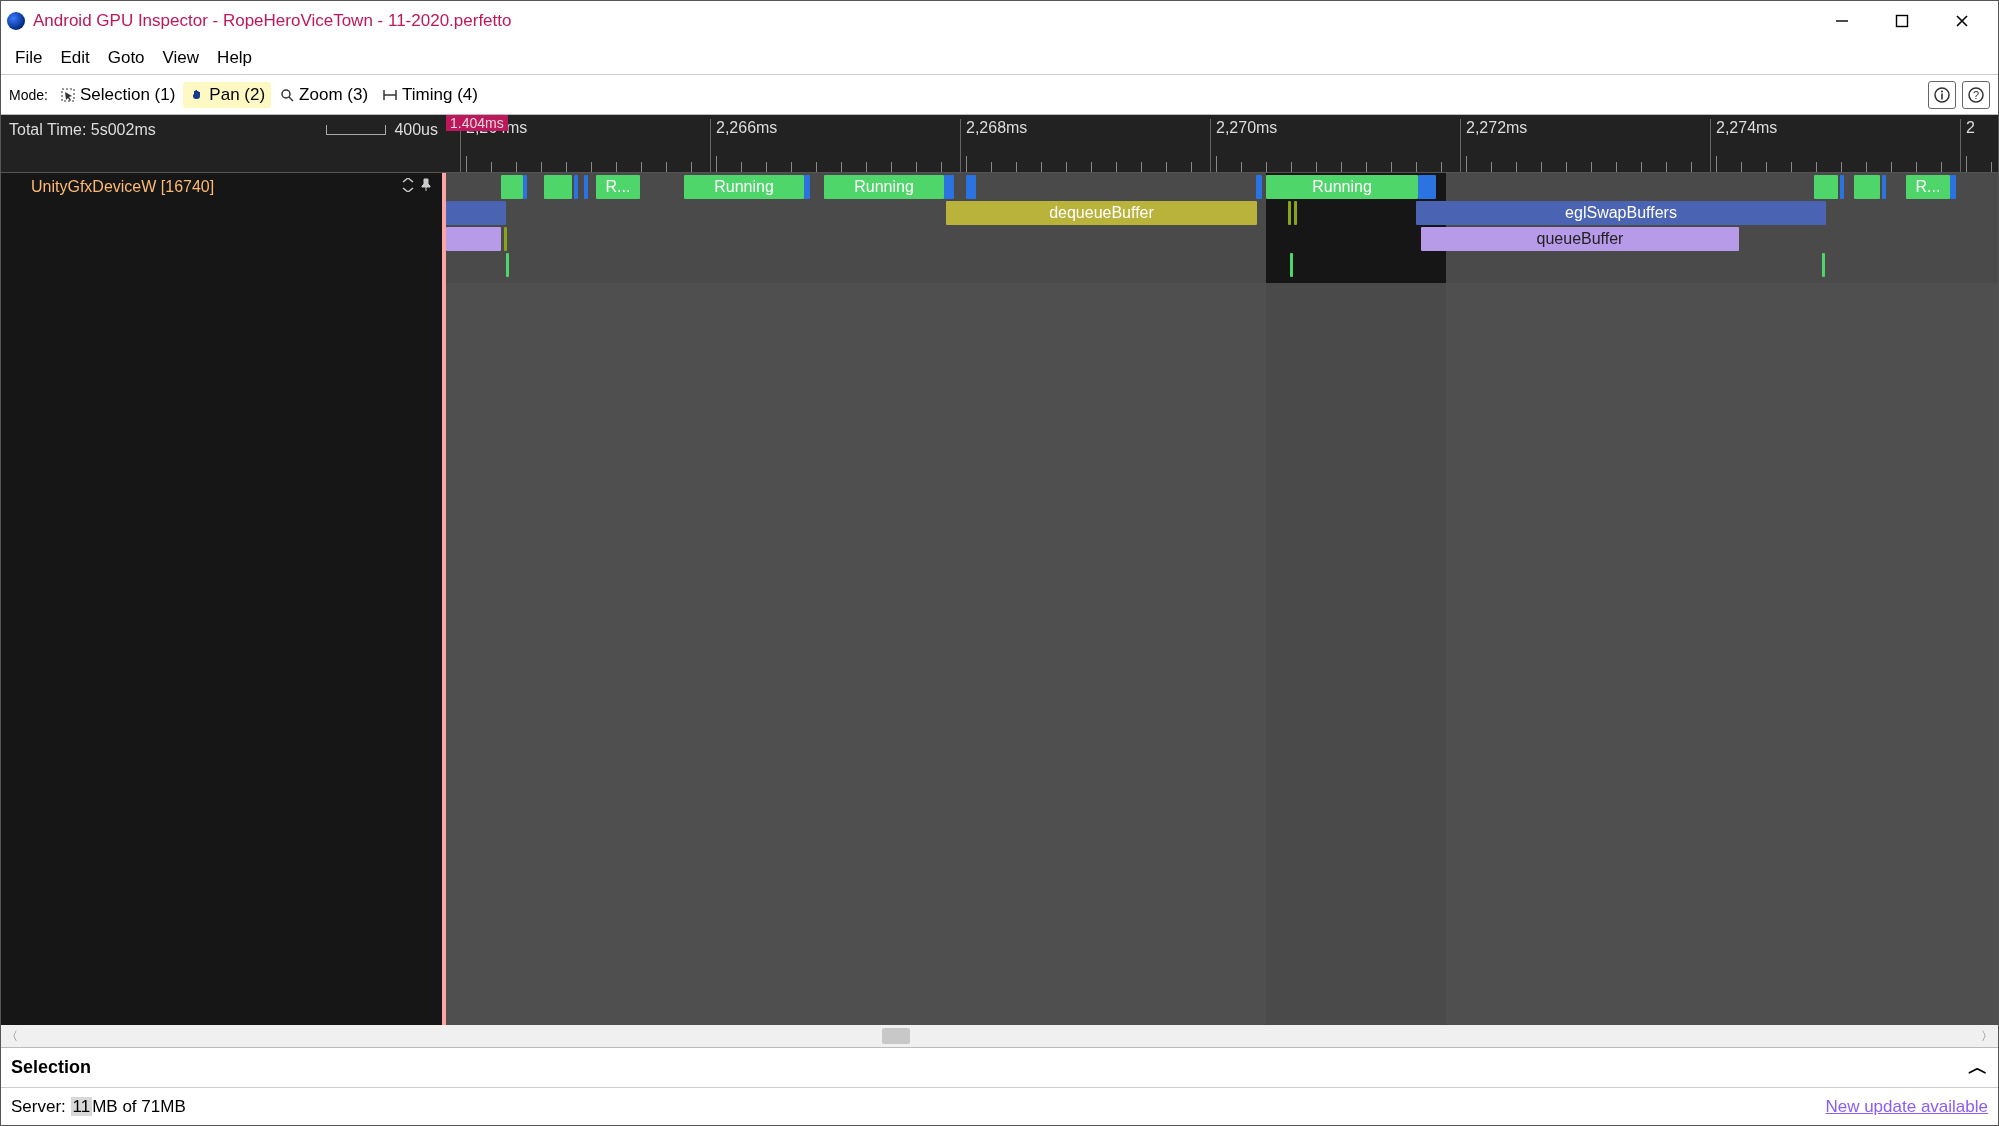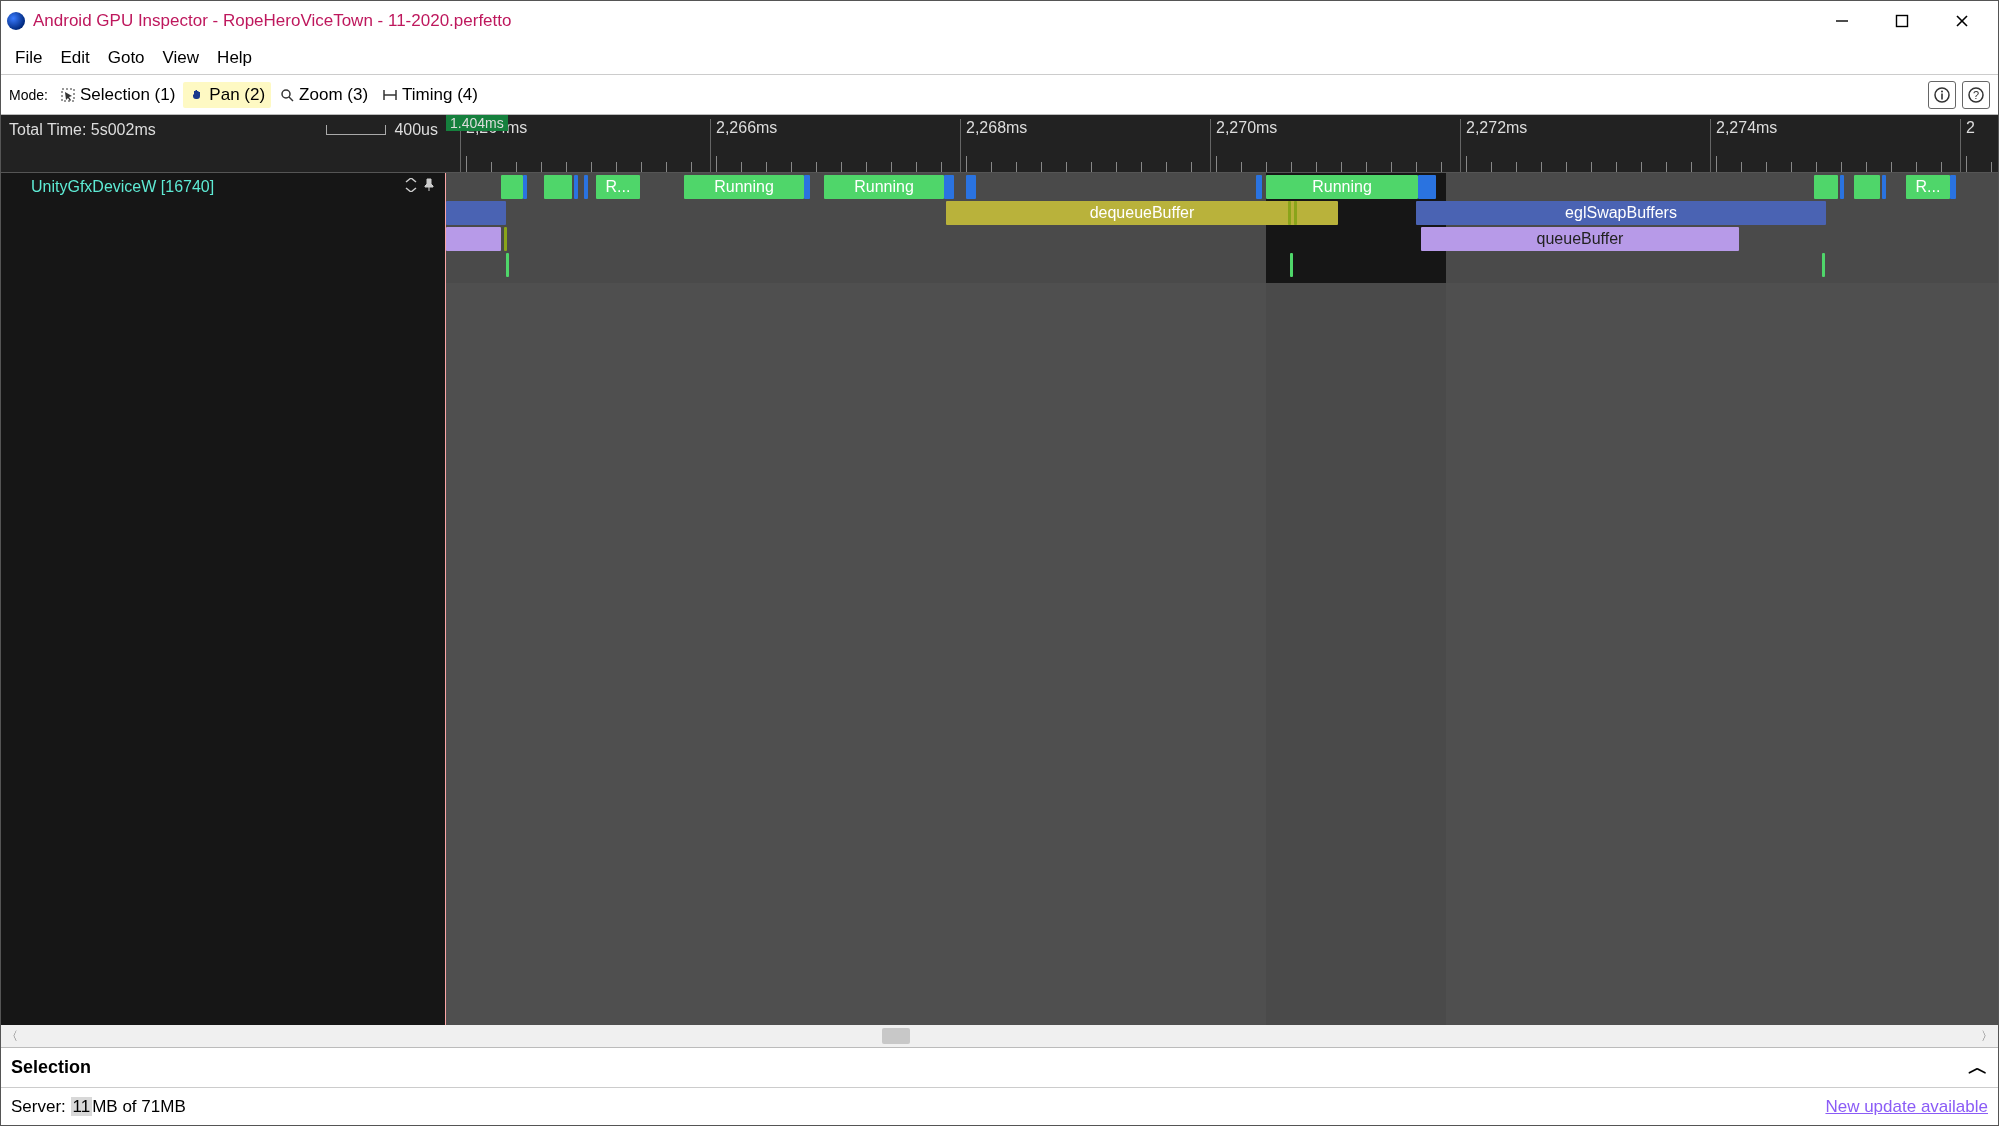--- a/index.html
+++ b/index.html
@@ -41,21 +41,21 @@
 .tl-header .tl-left .scale-mark { display: flex; align-items: center; gap: 8px; }
 .tl-header .tl-left .scale-mark .bracket { width: 60px; height: 10px; border-left: 1px solid #aaa; border-right: 1px solid #aaa; border-bottom: 1px solid #aaa; }
 .tl-header .tl-right { flex: 1; position: relative; overflow: hidden; }
 .tl-header .tick { position: absolute; top: 4px; font-size: 16px; color: #ddd; }
 .tl-header .tick::before { content: ""; position: absolute; left: -6px; top: 0; bottom: -40px; border-left: 1px solid #666; }
 .tl-header .minor-ticks { position: absolute; left: 0; right: 0; bottom: 0; height: 20px; }
 .tl-header .mtick { position: absolute; bottom: 0; width: 1px; height: 10px; background: #888; }
 .tl-header .mtick.tall { height: 16px; }
 
 .tl-body { flex: 1; display: flex; position: relative; }
-.tl-body .row-labels { width: 445px; background: #161616; color: #5eead4; border-right: 1px solid #fca5a5; text-align: center; }
+.tl-body .row-labels { width: 445px; background: #161616; color: #fdba74; border-right: 4px solid #fca5a5; text-align: center; }
 .tl-body .row-label { display: flex; align-items: center; justify-content: space-between; height: 28px; padding: 0 10px 0 30px; font-size: 16px; }
 .tl-body .row-label .pin { display: flex; gap: 6px; }
 .tl-body .tracks { flex: 1; position: relative; background: #161616; }
 
 .tracks .global-dark { position: absolute; top: 110px; left: 0; right: 0; bottom: 0; background: #4a4a4a; }
 .tracks .sel-shade { position: absolute; top: 0; bottom: 0; background: rgba(80,80,80,0.9); }
 
 .row-strip { position: absolute; left: 0; right: 0; height: 24px; }
 .ev { position: absolute; top: 0; bottom: 0; color: #fff; font-size: 16px; display: flex; align-items: center; justify-content: center; overflow: hidden; white-space: nowrap; border-radius: 1px; }
 .ev.green { background: #4fd66a; color: #083; }
@@ -257,21 +257,21 @@
             <div class="mtick" style="left: 1345px;"></div>
             <div class="mtick" style="left: 1370px;"></div>
             <div class="mtick" style="left: 1395px;"></div>
             <div class="mtick" style="left: 1420px;"></div>
             <div class="mtick" style="left: 1445px;"></div>
             <div class="mtick" style="left: 1470px;"></div>
             <div class="mtick" style="left: 1495px;"></div>
             <div class="mtick tall" style="left: 1520px;"></div>
             <div class="mtick" style="left: 1545px;"></div>
           </div>
-          <div class="sel-marker" style="left: 825px; width: 175px; top: 32px;"><div class="hline"></div><span style="position: relative; background: #15803d; padding: 0px 4px;">1.404ms</span></div>
+          <div class="sel-marker" style="left: 825px; width: 175px; top: 32px;"><div class="hline"></div><span style="position: relative; background: #be185d; padding: 0px 4px;">1.404ms</span></div>
         </div>
     </div>
 
     <div class="tl-body">
       <div class="row-labels">
         <div class="row-label">
           <span>UnityGfxDeviceW [16740]</span>
           <span class="pin">
             <span><svg width="12" height="14" viewBox="0 0 12 14">
                   <path d="M1 4 L6 0 L11 4" fill="none" stroke="#ccc" stroke-width="1.5"></path>
@@ -314,21 +314,21 @@
             <div class="ev blue" style="left: 1394px; width: 4px;"></div>
             <div class="ev green" style="left: 1408px; width: 26px;"></div>
             <div class="ev blue" style="left: 1436px; width: 4px;"></div>
             <div class="ev green" style="left: 1460px; width: 44px;">
               <span>R...</span>
             </div>
             <div class="ev blue" style="left: 1504px; width: 6px;"></div>
           </div>
           <div class="row-strip" style="top: 28px;">
             <div class="ev indigo" style="left: 0px; width: 60px;"></div>
-            <div class="ev olive" style="left: 500px; width: 392px;">
+            <div class="ev olive" style="left: 500px; width: 311px;">
               <span>dequeueBuffer</span>
             </div>
             <div class="ev vline" style="left: 842px; width: 3px;"></div>
             <div class="ev vline" style="left: 848px; width: 3px;"></div>
             <div class="ev indigo" style="left: 970px; width: 410px; text-align: right;">
               <span>eglSwapBuffers</span>
             </div>
           </div>
           <div class="row-strip" style="top: 54px;">
             <div class="ev violet" style="left: 0px; width: 55px;"></div>

